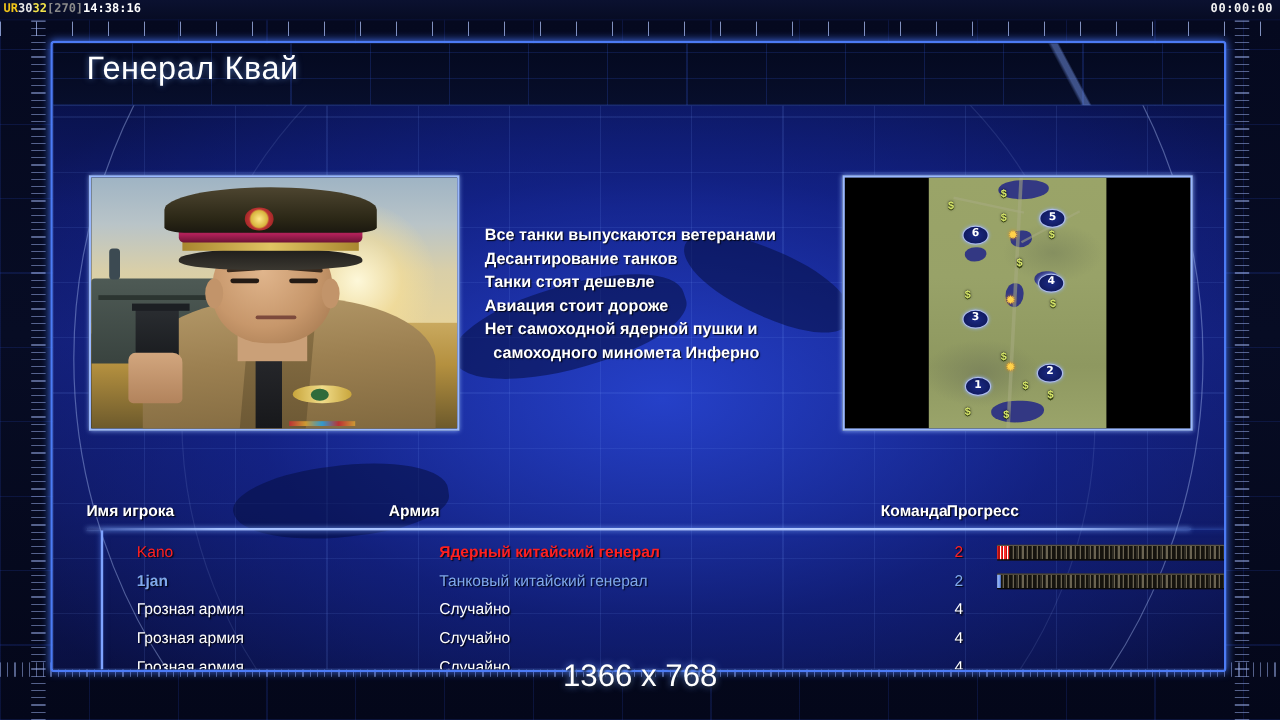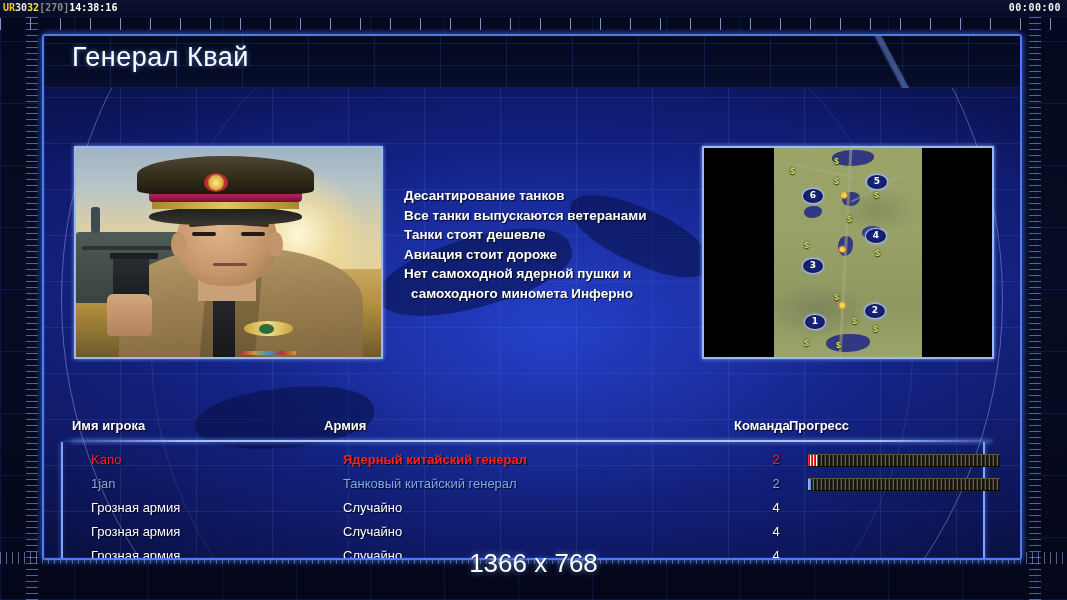--- a/index.html
+++ b/index.html
@@ -166,23 +166,23 @@
   .flame{position:absolute;color:#ffd24a;font-size:10px;
     text-shadow:0 0 3px #ff8a00;}
 
   
   .tbl-head{position:absolute;left:0;top:330px;width:100%;height:22px;color:#fff;
     font-size:13px;font-weight:bold;text-shadow:1px 1px 1px rgba(0,0,0,.9);}
   .tbl-head .c{position:absolute;top:0;}
   .hr-line{position:absolute;left:28px;top:352px;width:920px;height:2px;
     background:linear-gradient(90deg,rgba(150,185,255,.2),#b8cdff 12%,#cfdcff 50%,#b8cdff 88%,rgba(150,185,255,.2));
     box-shadow:0 0 4px rgba(140,180,255,.8);}
-  .tbl-box{position:absolute;left:17px;top:354px;width:920px;height:150px;
+  .tbl-box{position:absolute;left:40px;top:354px;width:920px;height:150px;
     border-left:2px solid #7fa3ff;border-right:2px solid #7fa3ff;border-bottom:2px solid #7fa3ff;
-    box-shadow:0 0 5px rgba(90,140,255,.6), inset 0 0 6px rgba(40,80,200,.25);}
+    box-shadow:0 0 5px rgba(90,140,255,.6), inset 0 0 6px rgba(40,80,200,.25);padding-left:28px;}
   .row{position:absolute;left:0;width:100%;height:24px;}
   .cell{position:absolute;top:0;font-size:13px;line-height:24px;
     text-shadow:1px 1px 1px rgba(0,0,0,.85);white-space:nowrap;}
   .c-name{left:28px;} .c-army{left:280px;text-align:right;} .c-team{left:690px;width:46px;text-align:center;}
   .c-prog{left:745px;}
   .pbar{position:absolute;top:6px;width:192px;height:11px;
     background:
       repeating-linear-gradient(90deg,#2e2b23 0px,#2e2b23 1px,#6b6452 1px,#6b6452 2px,#15130e 2px,#15130e 4px),
       #1a1812;
     border-top:1px solid #5c5544;border-bottom:1px solid #0a0907;}
@@ -256,22 +256,22 @@
             <div class="p-gun"></div>
             <div class="p-gunbar"></div>
             <div class="p-hand"></div>
             <div class="p-wing"></div>
             <div class="p-wingc"></div>
             <div class="p-rib"></div>
           </div>
         </div>
 
         <div class="desc">
+          <div>Все танки выпускаются ветеранами</div>
           <div>Десантирование танков</div>
-          <div>Все танки выпускаются ветеранами</div>
           <div>Танки стоят дешевле</div>
           <div>Авиация стоит дороже</div>
           <div>Нет самоходной ядерной пушки и</div>
           <div class="cont">самоходного миномета Инферно</div>
         </div>
 
         <div class="map-frame">
           <div class="map-inner">
             <div class="water" style="left:58px;top:2px;width:42px;height:16px;"></div>
             <div class="water" style="left:30px;top:58px;width:18px;height:12px;"></div>
@@ -319,21 +319,21 @@
         <div class="tbl-box" id="rows">
             <div class="row" style="top: 6px;">
               <span class="cell c-name" style="color: rgb(255, 32, 32);">Kano</span>
               <span class="cell c-army" style="color: rgb(255, 32, 32); font-weight: bold;">Ядерный китайский генерал</span>
               <span class="cell c-team" style="color: rgb(255, 32, 32);">2</span>
               <span class="pbar" style="left: 745px;">
                 <span class="pfill red"></span>
               </span>
             </div>
             <div class="row" style="top: 30px;">
-              <span class="cell c-name" style="color: rgb(127, 168, 234);">1jan</span>
+              <span class="cell c-name" style="color: rgb(127, 168, 234); font-weight: bold;">1jan</span>
               <span class="cell c-army" style="color: rgb(127, 168, 234);">Танковый китайский генерал</span>
               <span class="cell c-team" style="color: rgb(127, 168, 234);">2</span>
               <span class="pbar" style="left: 745px;">
                 <span class="pfill blue"></span>
               </span>
             </div>
             <div class="row" style="top: 54px;">
               <span class="cell c-name" style="color: rgb(255, 255, 255);">Грозная армия</span>
               <span class="cell c-army" style="color: rgb(255, 255, 255);">Случайно</span>
               <span class="cell c-team" style="color: rgb(255, 255, 255);">4</span>

